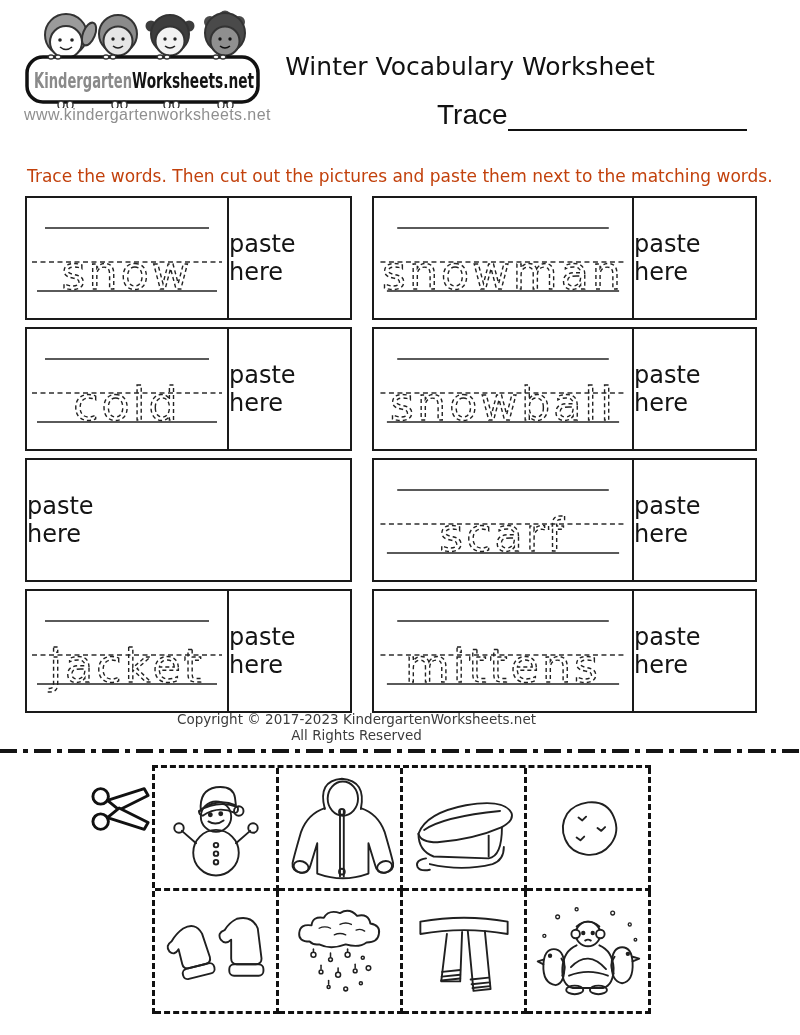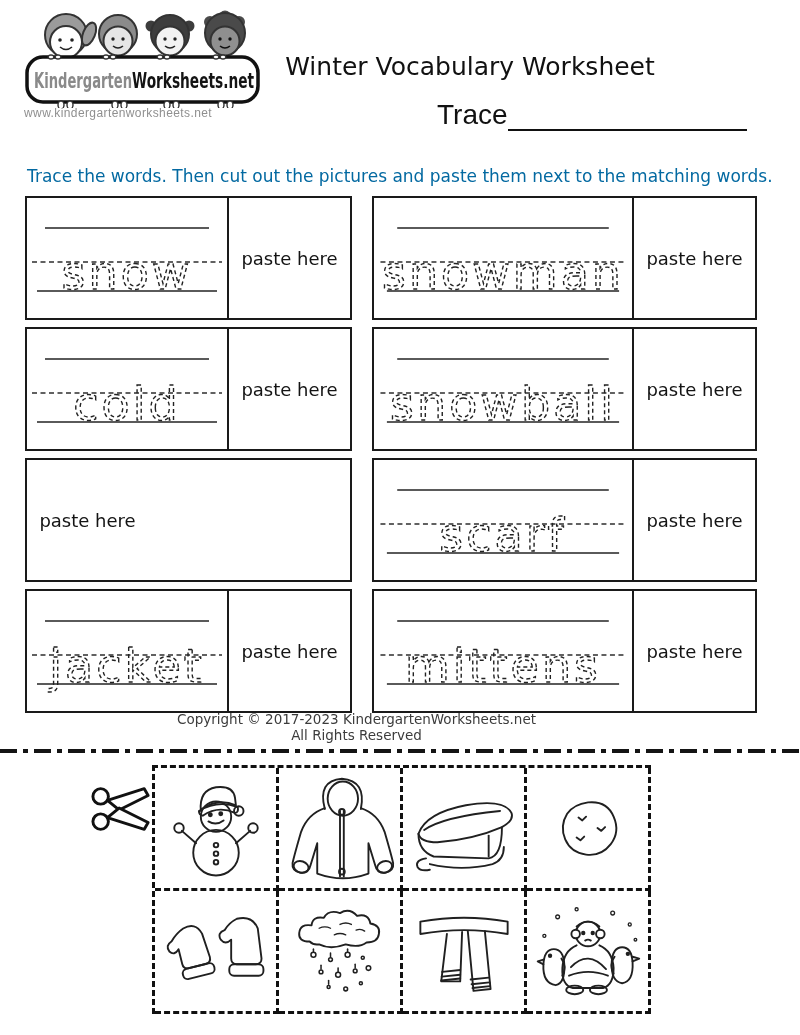--- a/index.html
+++ b/index.html
@@ -1,40 +1,40 @@
 <!DOCTYPE html>
 <html><head>
 <meta charset="utf-8">
 <style>
   * { box-sizing: border-box; margin: 0; padding: 0; }
   html,body { width:800px; height:1035px; background:#ffffff; }
   body { position:relative; font-family:"DejaVu Sans", sans-serif; color:#1a1a1a; overflow:hidden; }
 
   .logo-svg { position:absolute; left:20px; top:8px; width:245px; height:100px; }
   .site-url { position:absolute; left:24px; top:106px; font-family:"Liberation Sans", sans-serif;
-              font-size:12px; color:#8f8f8f; letter-spacing:.4px; }
+              font-size:16px; color:#8f8f8f; letter-spacing:.4px; }
   .page-title { position:absolute; left:265px; top:52px; width:410px; text-align:center;
                 font-size:25px; font-weight:500; color:#111; }
   .name-row { position:absolute; left:437px; top:100px; width:310px; display:flex; align-items:flex-end; }
   .name-label { font-family:"Liberation Sans", sans-serif; font-size:28px; color:#111; line-height:1.1; }
   .name-line { flex:1; height:30px; border-bottom:2.5px solid #111; }
 
-  .instructions { position:absolute; left:27px; top:166px; width:760px; font-size:17px; color:#0369a1; }
+  .instructions { position:absolute; left:27px; top:166px; width:760px; font-size:17px; color:#c2410c; }
 
   .cards { position:absolute; left:25px; top:196px; display:grid;
            grid-template-columns:327px 385px; column-gap:20px; row-gap:7px; grid-auto-rows:124px; }
   .card { border:2px solid #1a1a1a; display:flex; background:#fff; }
   .trace { flex:1; position:relative; border-right:2px solid #1a1a1a; }
   .trace svg { position:absolute; inset:0; width:100%; height:100%; }
   .guide-top, .guide-base { stroke:#5a5a5a; stroke-width:2; }
   .guide-mid { stroke:#2e2e2e; stroke-width:1.6; stroke-dasharray:5 3.5; }
   .trace-word { font-family:"DejaVu Sans", sans-serif; font-size:46px; letter-spacing:3px;
                 fill:none; stroke:#222; stroke-width:1.4; stroke-dasharray:4 3; }
   .paste { width:121px; display:flex; align-items:center; justify-content:center;
-           font-size:18px; color:#141414; }
+           font-size:24px; color:#141414; }
 
   .copyright { position:absolute; left:0; top:711px; width:713px; text-align:center;
                font-size:13.5px; line-height:1.22; color:#3c3c3c; }
 
   .cut-line { position:absolute; left:0; top:747px; width:800px; height:8px; }
   .scissors { position:absolute; left:90px; top:783px; width:62px; height:52px; }
 
   .pictures { position:absolute; left:152px; top:765px; display:grid;
               grid-template-columns:repeat(4,124px); grid-auto-rows:123px;
               border-left:3px dashed #111; border-top:3px dashed #111; background:#fff; }

